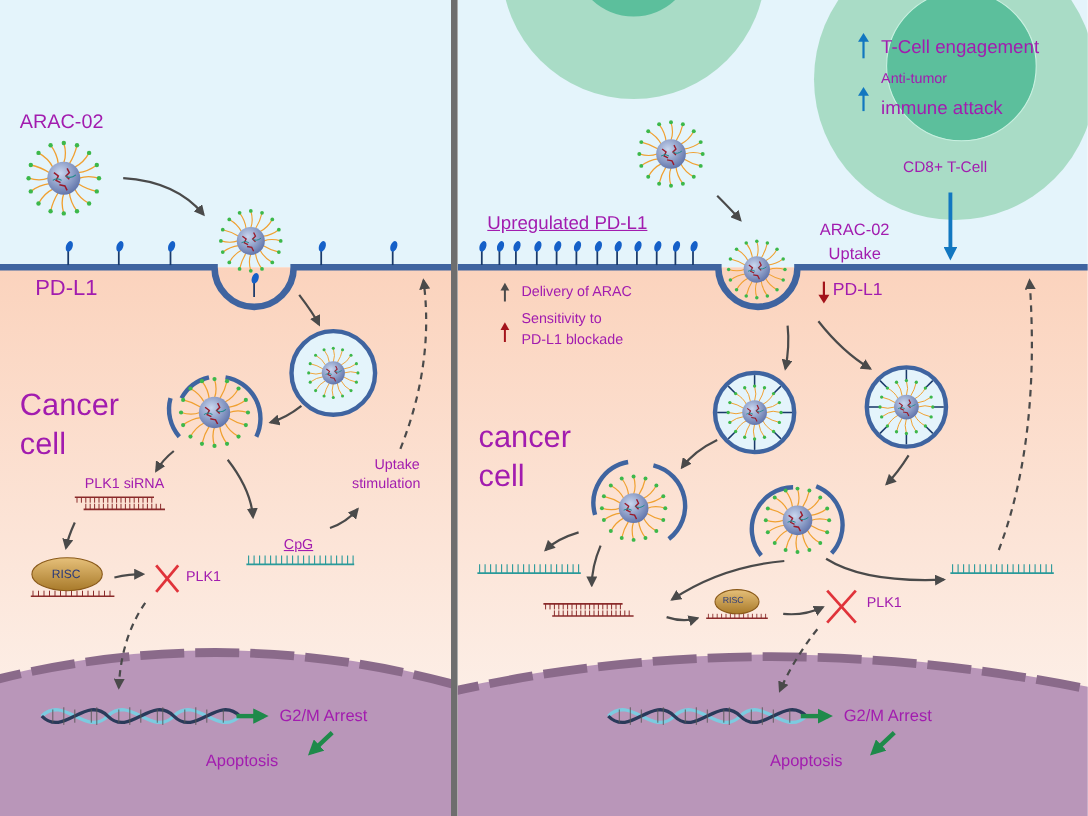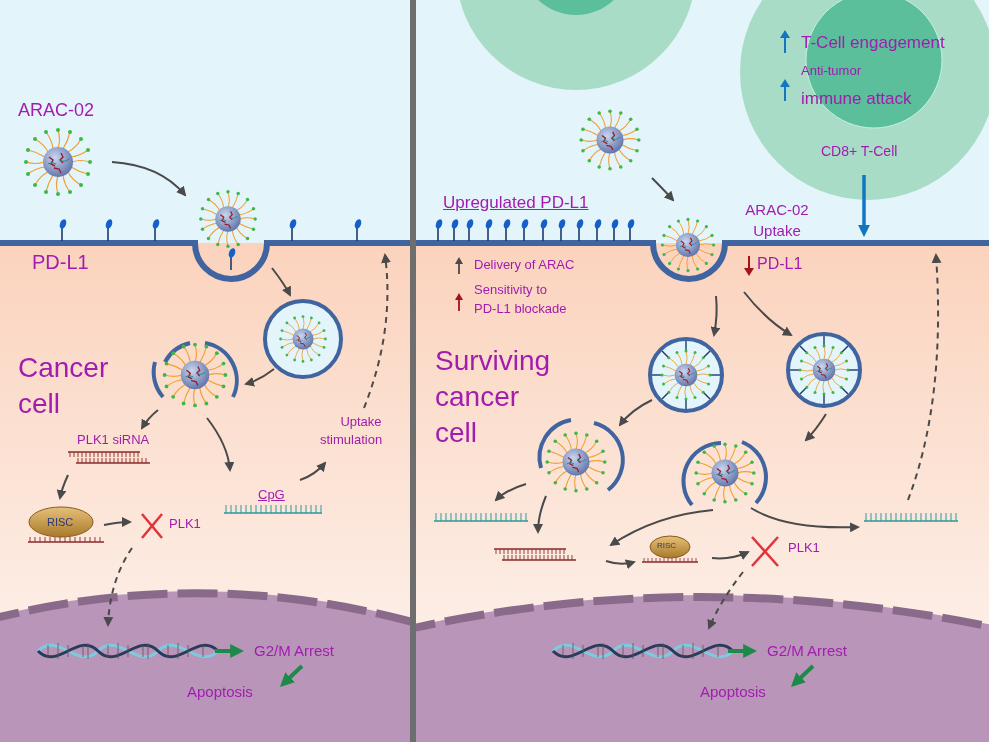--- a/index.html
+++ b/index.html
@@ -385,20 +385,19 @@
   <div class="lbl" style="left:385px;top:64px;font-size:13px;">Anti-tumor</div>
   <div class="lbl" style="left:385px;top:89px;font-size:17px;">immune attack</div>
   <div class="lbl" style="left:405px;top:143px;font-size:14px;">CD8+ T-Cell</div>
   <div class="lbl" style="left:27px;top:193px;font-size:17px;text-decoration:underline;">Upregulated PD-L1</div>
   <div class="lbl" style="left:321px;top:201px;font-size:15px;text-align:center;width:80px;">ARAC-02</div>
   <div class="lbl" style="left:321px;top:222px;font-size:15px;text-align:center;width:80px;">Uptake</div>
   <div class="lbl" style="left:341px;top:255px;font-size:16px;">PD-L1</div>
   <div class="lbl" style="left:58px;top:258px;font-size:13px;">Delivery of ARAC</div>
   <div class="lbl" style="left:58px;top:283px;font-size:13px;">Sensitivity to</div>
   <div class="lbl" style="left:58px;top:302px;font-size:13px;">PD-L1 blockade</div>
-  <div class="lbl" style="left:19px;top:345px;font-size:28px;">Surviving</div>
   <div class="lbl" style="left:19px;top:381px;font-size:28px;">cancer</div>
   <div class="lbl" style="left:19px;top:417px;font-size:28px;">cell</div>
   <div class="lbl" style="left:241px;top:541px;font-size:8px;color:#2a3a7a;">RISC</div>
   <div class="lbl" style="left:372px;top:541px;font-size:13px;">PLK1</div>
   <div class="lbl" style="left:351px;top:642px;font-size:15px;">G2/M Arrest</div>
   <div class="lbl" style="left:284px;top:683px;font-size:15px;">Apoptosis</div>
 </div>
 
 </body></html>

